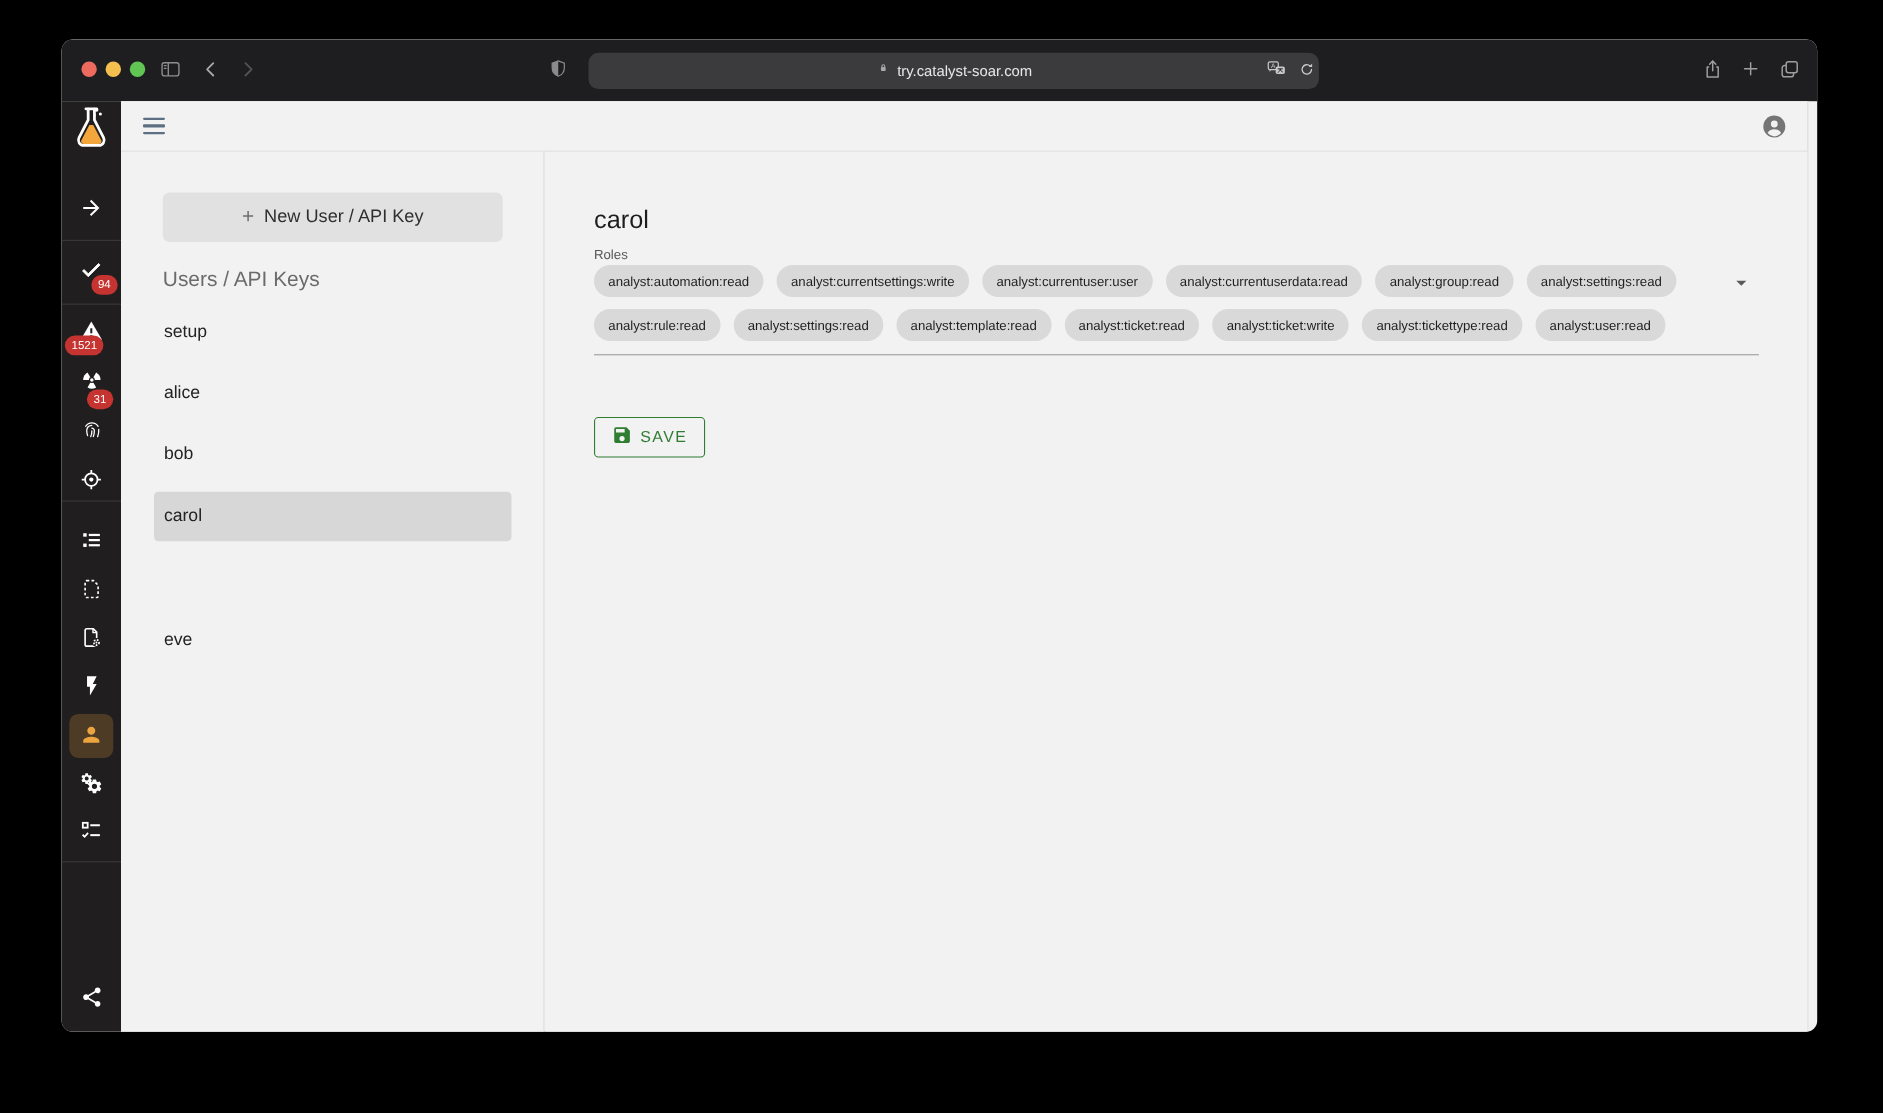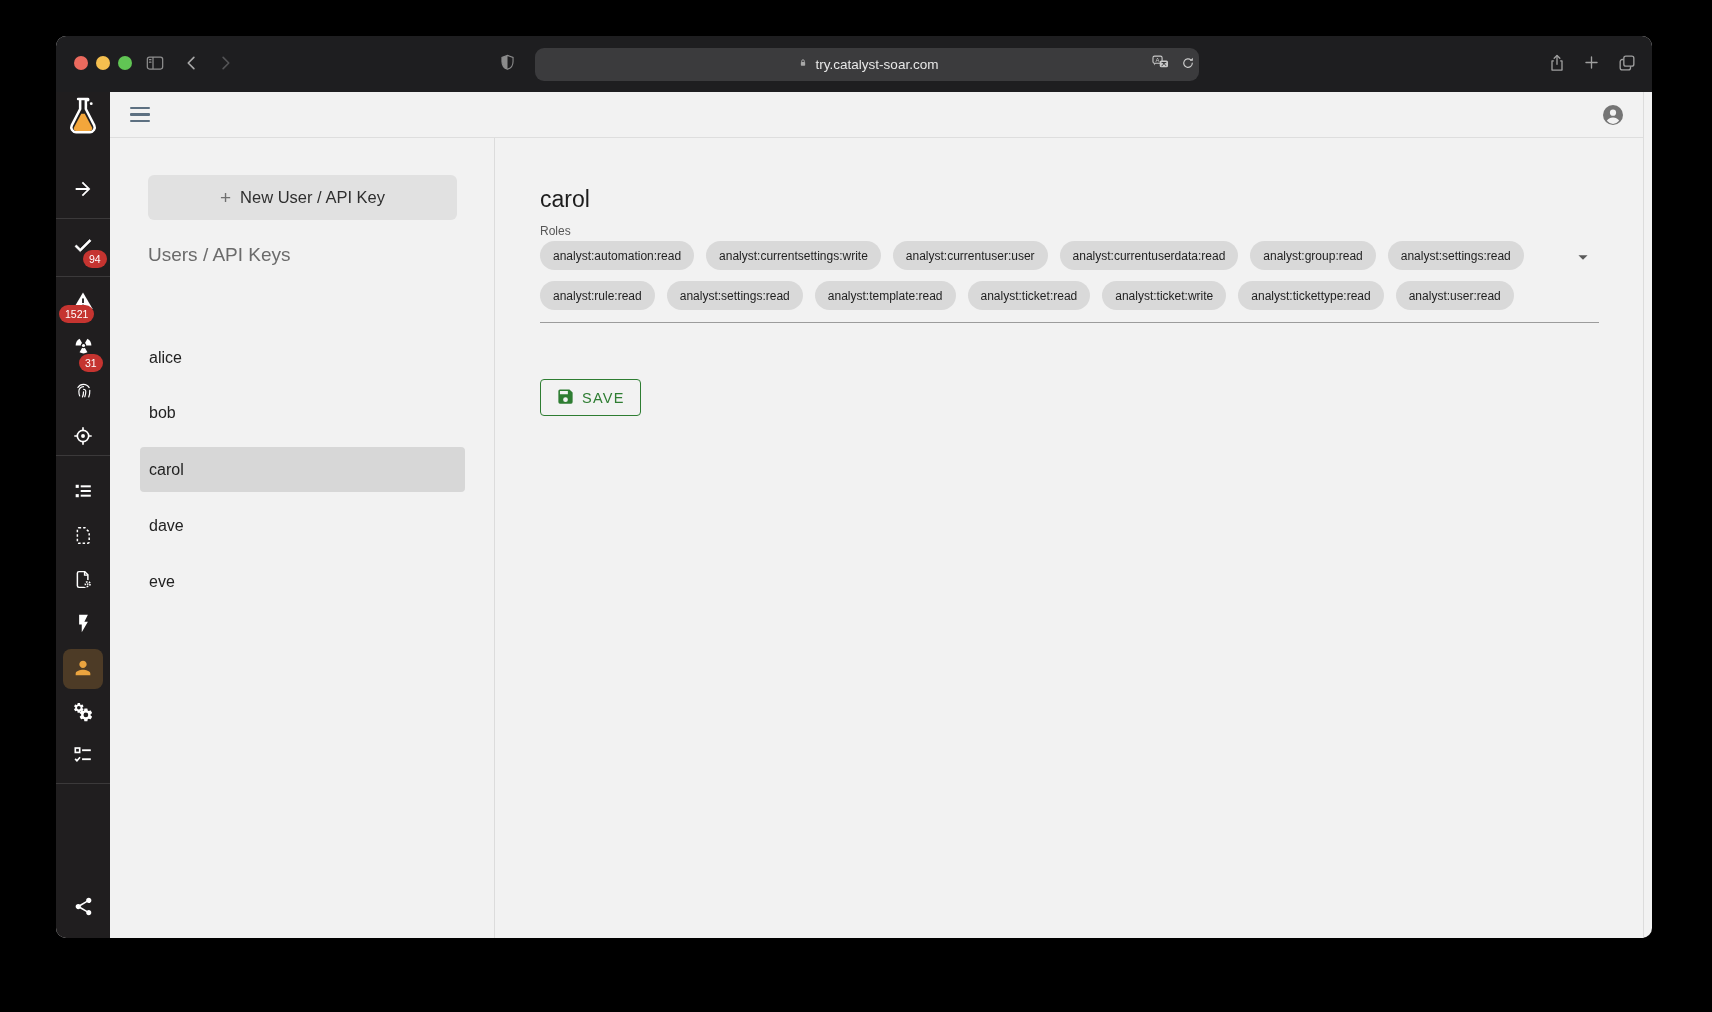--- a/index.html
+++ b/index.html
@@ -375,31 +375,31 @@
     </div>
     <div class="right-edge"></div>
 
     <aside class="userpanel">
       <button class="new-user-btn">
         <span class="plus">+</span>
         <span>New User / API Key</span>
       </button>
       <div class="section-label">Users / API Keys</div>
 
+      <button class="user-row" style="top:141px;">
+          <span>setup</span>
+        </button>
       <button class="user-row" style="top:197px;">
           <span>alice</span>
         </button>
       <button class="user-row" style="top:252px;text-align:right;">
           <span>bob</span>
         </button>
       <button class="user-row selected" style="top:309px;">
           <span>carol</span>
-        </button>
-      <button class="user-row" style="top:365px;">
-          <span>dave</span>
         </button>
       <button class="user-row" style="top:421px;">
           <span>eve</span>
         </button>
     </aside>
 
     <main class="main">
       <h1 class="detail-title">carol</h1>
       <div class="roles-label">Roles</div>
 

